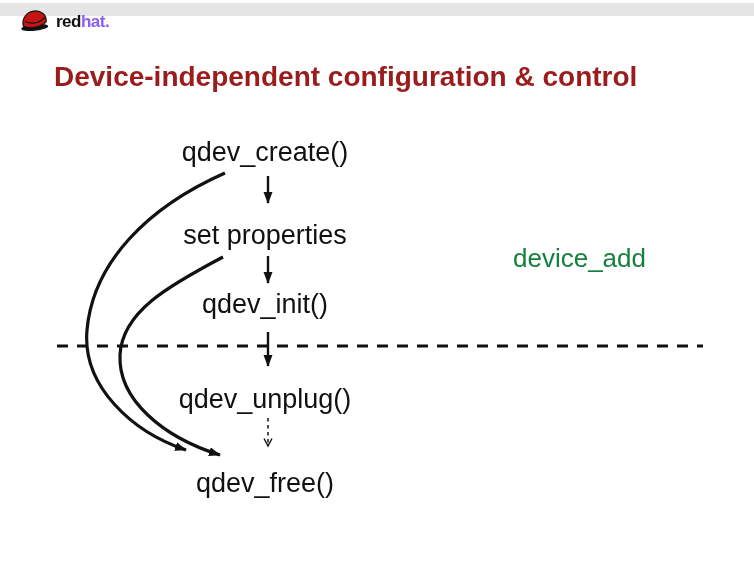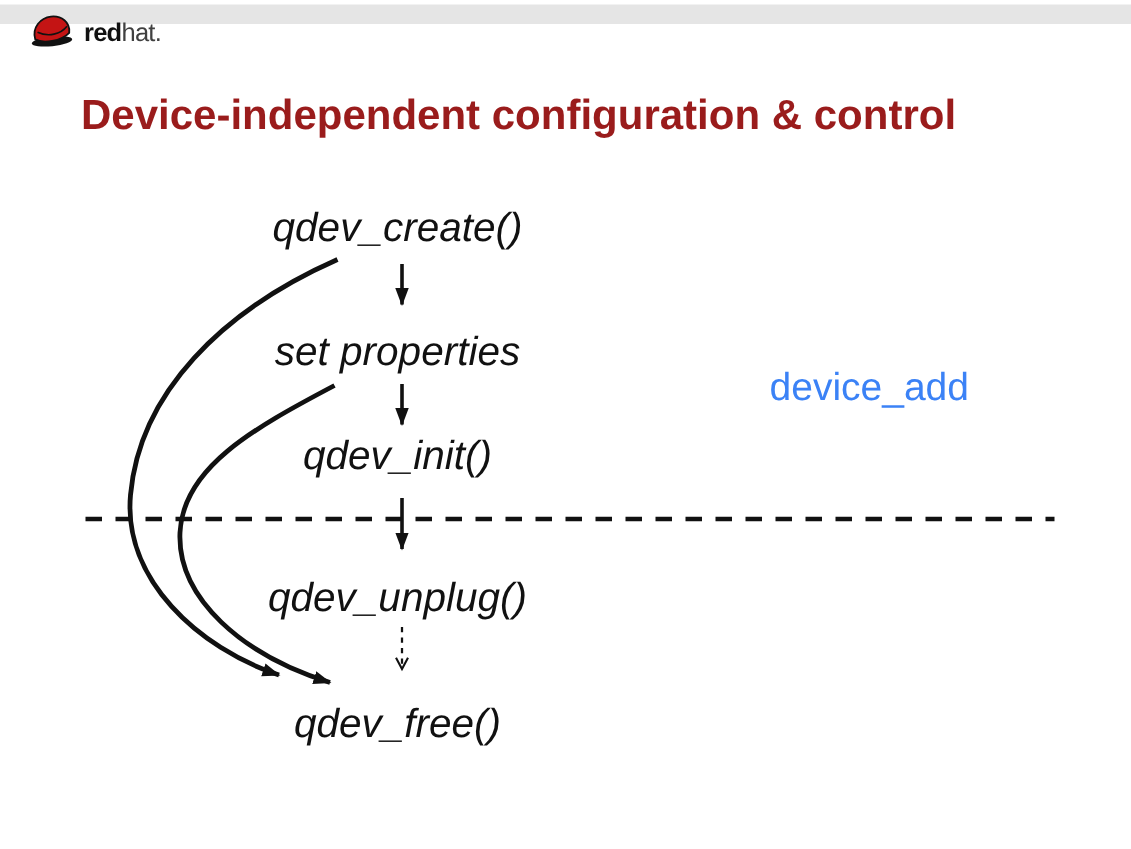--- a/index.html
+++ b/index.html
@@ -5,35 +5,35 @@
   html,body{margin:0;padding:0;background:#ffffff;}
   .slide{
     position:relative;width:754px;height:560px;background:#ffffff;overflow:hidden;
     font-family:"Liberation Sans",sans-serif;color:#111;
   }
   .band{position:absolute;left:0;top:3px;width:754px;height:13px;background:#e5e5e5;}
   .logo{position:absolute;left:18px;top:7px;display:flex;align-items:center;height:28px;}
   .logo svg{transform:rotate(-6deg);margin-right:4px;}
   .logo-text{font-size:17px;line-height:1;letter-spacing:-0.5px;color:#111;}
   .logo-bold{font-weight:bold;}
-  .logo-reg{font-weight:normal;color:#404040;}
+  .logo-reg{font-weight:bold;color:#8b5cf6;}
   .title{
     position:absolute;left:54px;top:61px;margin:0;
     font-size:28px;font-weight:bold;color:#9a1c1c;letter-spacing:0;
     white-space:nowrap;
     text-align:center;
   }
   .arrows{position:absolute;left:0;top:0;}
   .node{
     position:absolute;left:265px;transform:translate(-50%,-50%);
-    font-size:27px;color:#111;white-space:nowrap;font-style:italic;
+    font-size:27px;color:#111;white-space:nowrap;
   }
   .side{
     position:absolute;left:513px;transform:translateY(-50%);
-    font-size:26px;color:#3b82f6;white-space:nowrap;
+    font-size:26px;color:#15803d;white-space:nowrap;
   }
 </style>
 </head>
 <body>
 
 <div class="slide">
 
   <div class="band"></div>
 
   <div class="logo">

